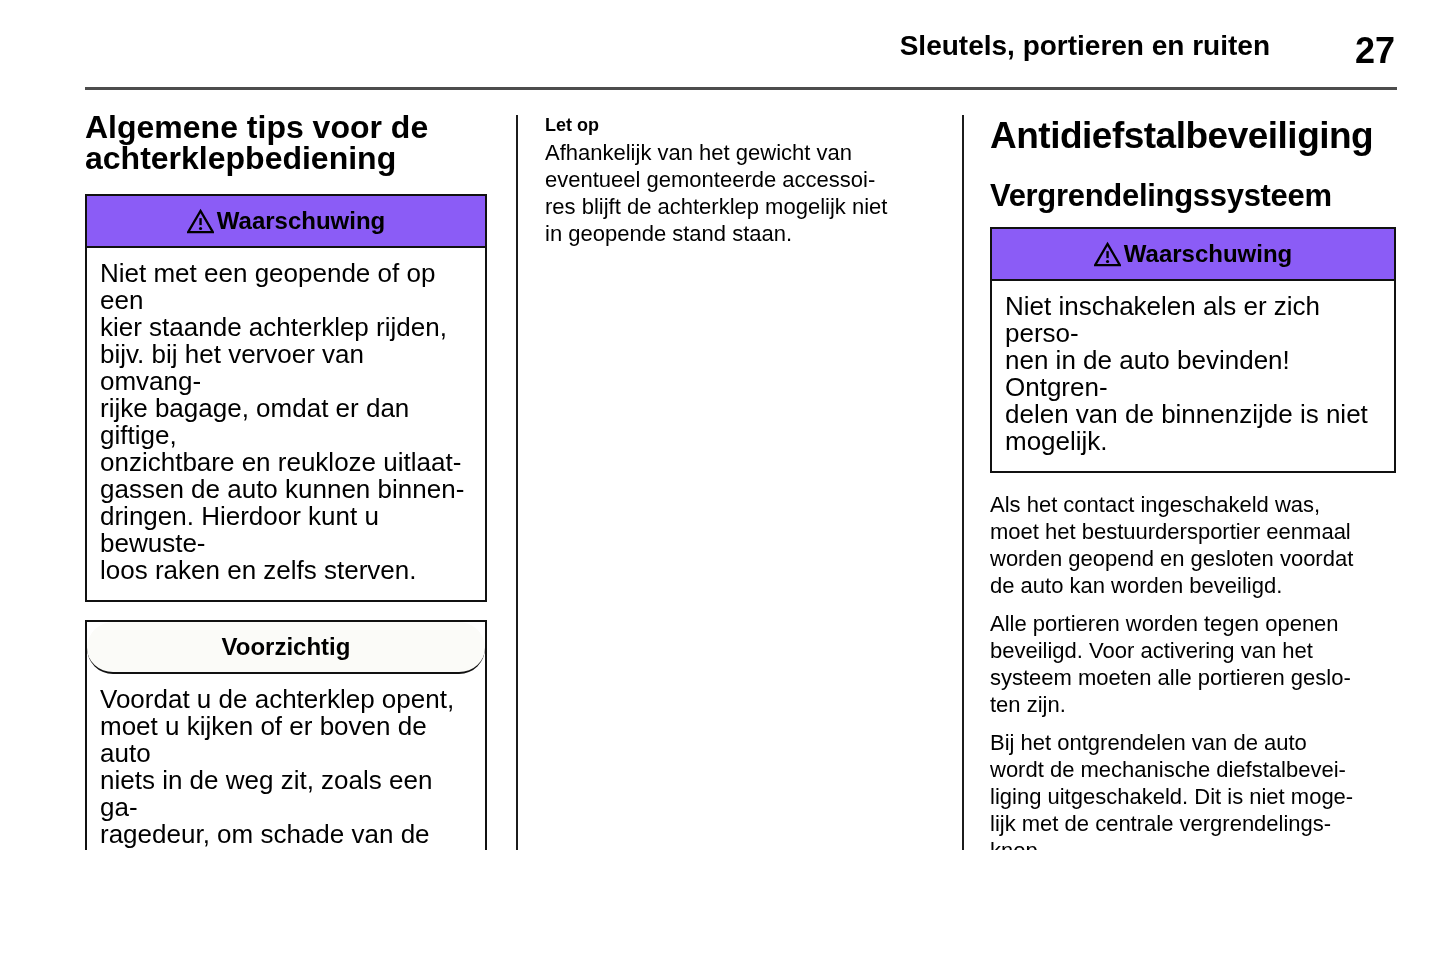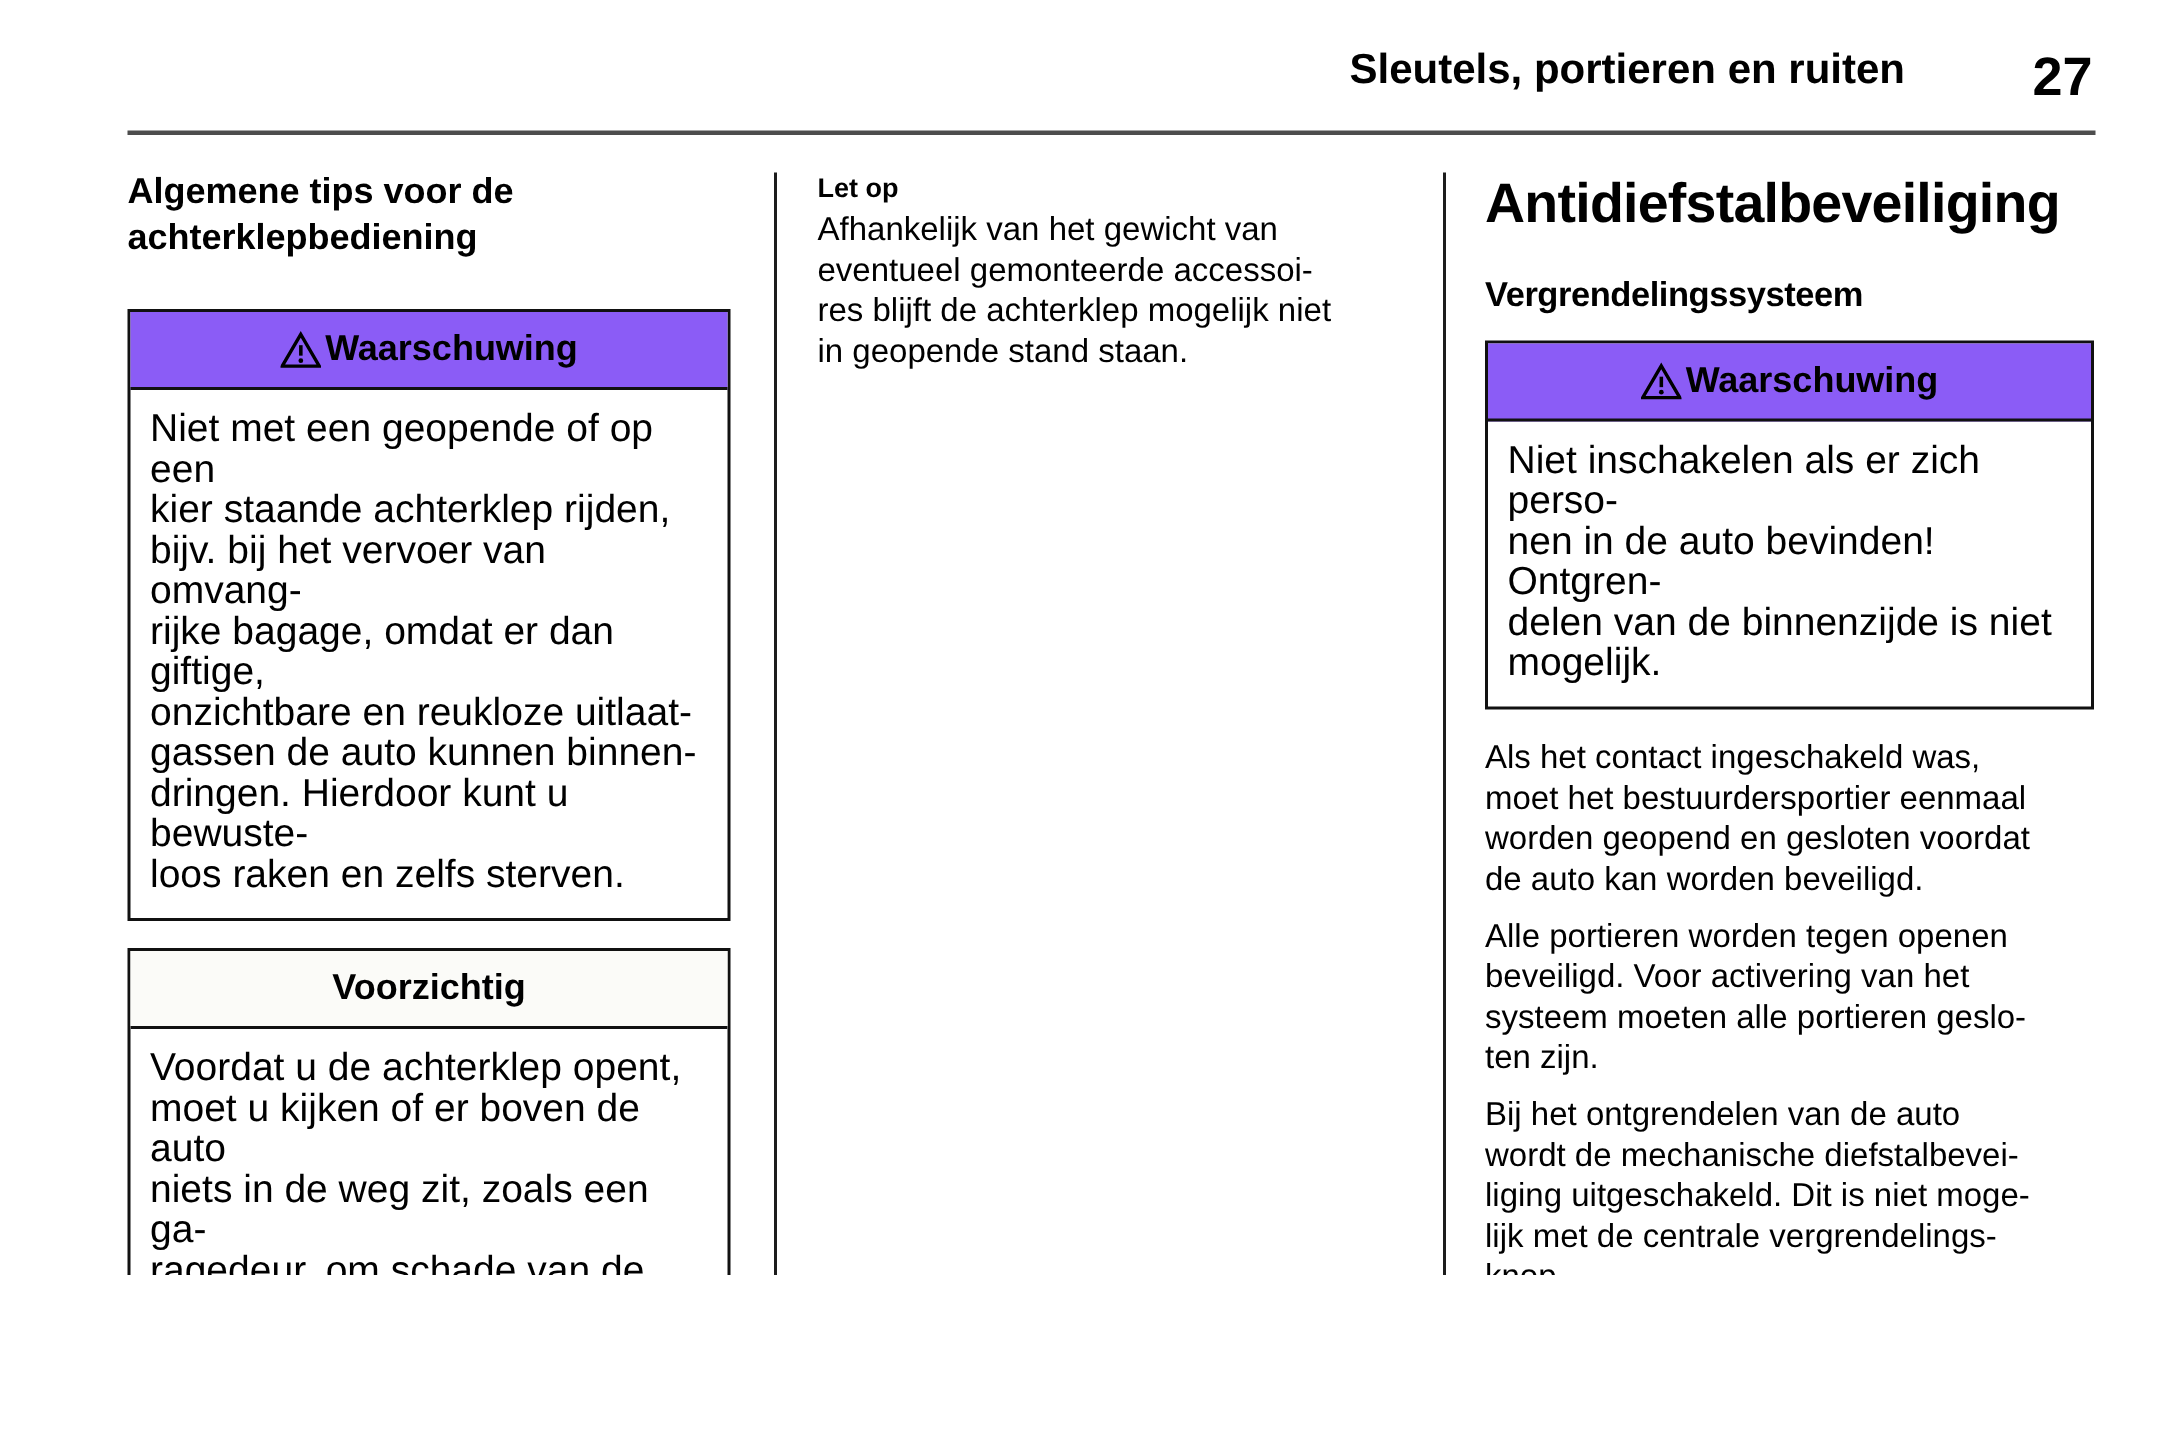--- a/index.html
+++ b/index.html
@@ -53,45 +53,45 @@
   .v-divider.d1 { left: 516px; }
   .v-divider.d2 { left: 962px; }
 
   
   .col { position: absolute; top: 112px; }
   .col1 { left: 85px;  width: 402px; }
   .col2 { left: 545px; width: 395px; }
   .col3 { left: 990px; width: 406px; top: 116px; }
 
   .col1 .section-heading {
-    font-size: 24px;
+    font-size: 32px;
     line-height: 31px;
     font-weight: bold;
-    margin: 0 0 32px 0;
+    margin: 0 0 20px 0;
     white-space: pre-line;
   }
 
   
   .alert-box {
     border: 2px solid #111111;
     margin: 0 0 18px 0;
     background: #ffffff;
   }
   .alert-box .box-header {
     display: flex;
     align-items: center;
     justify-content: center;
     gap: 3px;
     font-size: 24px;
     font-weight: bold;
     padding: 11px 4px;
     border-bottom: 2px solid #111111;
   }
   .alert-box .box-header.gray  { background: #8b5cf6; }
-  .alert-box .box-header.light { background: #fbfbf8; }
+  .alert-box .box-header.light { background: #fbfbf8; border-radius: 26px; }
   .alert-box .box-body {
     padding: 12px 13px 16px 13px;
     font-size: 26px;
     line-height: 27px;
     white-space: pre-line;
   }
   .warn-icon { display: inline-flex; align-items: center; }
   .warn-icon svg { display: block; }
 
   
@@ -111,21 +111,21 @@
   
   .col3 .chapter-heading {
     font-size: 37px;
     line-height: 40px;
     font-weight: bold;
     letter-spacing: -0.5px;
     margin: 0 0 23px 0;
     white-space: nowrap;
   }
   .col3 .sub-heading {
-    font-size: 23px;
+    font-size: 31px;
     line-height: 34px;
     font-weight: bold;
     letter-spacing: -0.3px;
     margin: 0 0 14px 0;
     white-space: nowrap;
   }
   .col3 .body-para {
     font-size: 22px;
     line-height: 27px;
     margin: 0 0 11px 0;

